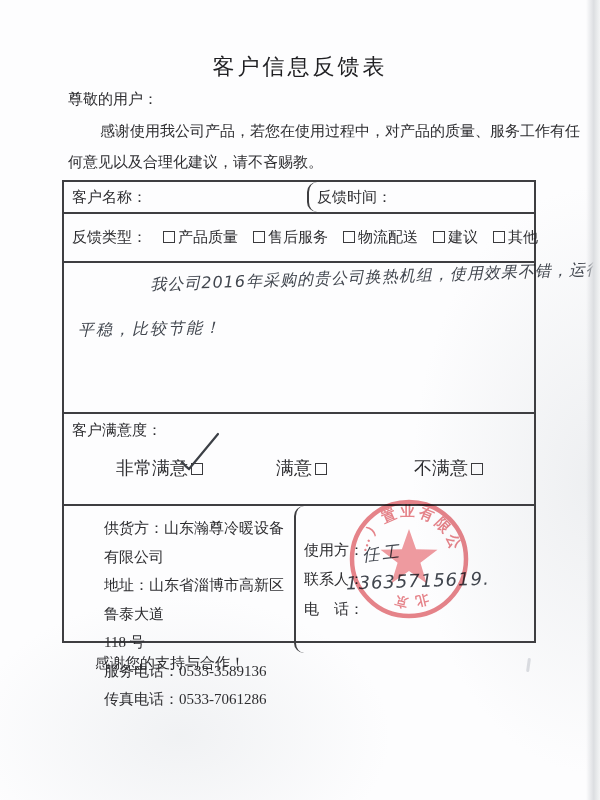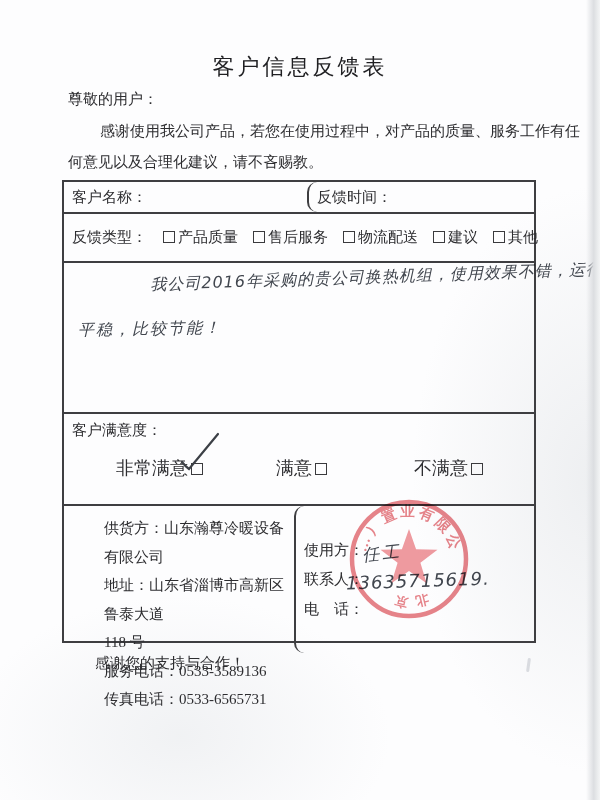--- a/index.html
+++ b/index.html
@@ -149,21 +149,21 @@
       </svg>
     </div>
 
     <div class="frow r5">
       <div class="cell left">
         <div class="info">
           <div><span>供货方：</span><span>山东瀚尊冷暖设备有限公司</span></div>
           <div><span>地址：</span><span>山东省淄博市高新区鲁泰大道</span></div>
           <div>118 号</div>
           <div><span>服务电话：</span><span>0533-3589136</span></div>
-          <div><span>传真电话：</span><span>0533-6565731</span></div>
+          <div><span>传真电话：</span><span>0533-7061286</span></div>
         </div>
       </div>
       <div class="cell right">
         <span class="u-line u1">使用方：</span>
         <span class="u-line u2">联系人：</span>
         <span class="u-line u3">电　话：</span>
         <span class="hw hw-name">任工</span>
         <span class="hw hw-phone">13635715619.</span>
 
         <svg class="stamp" width="126" height="126" viewBox="0 0 126 126">

